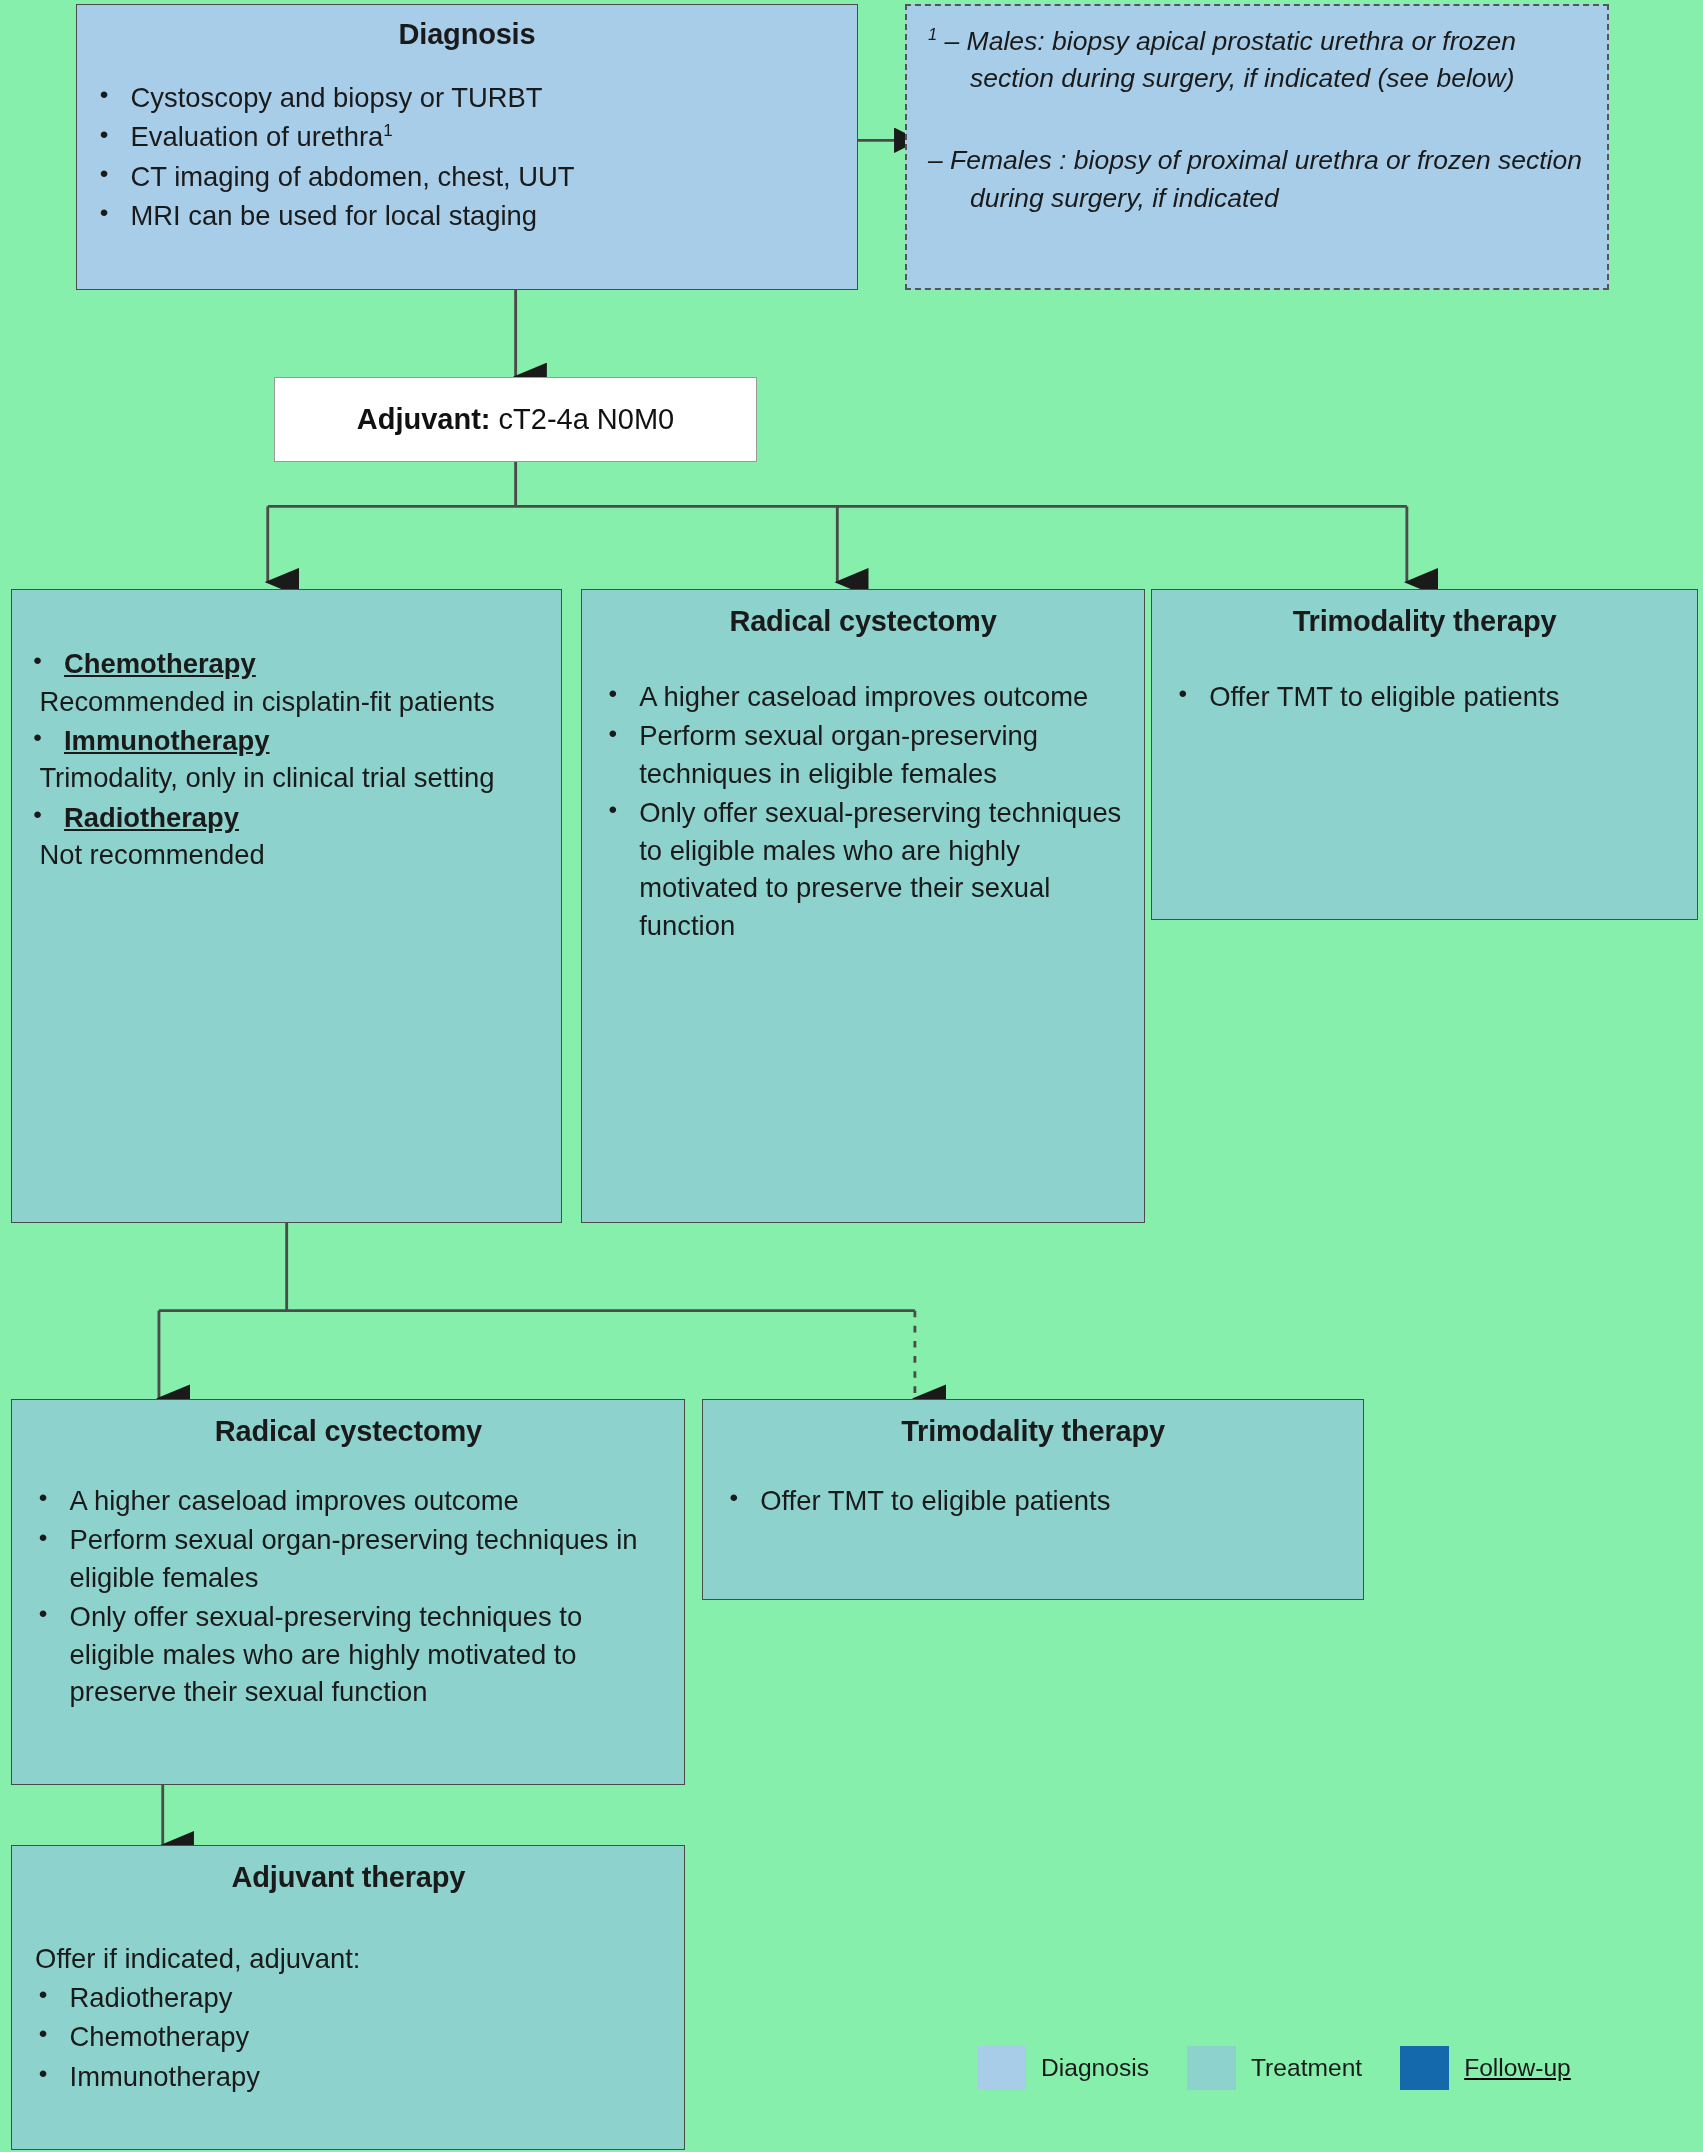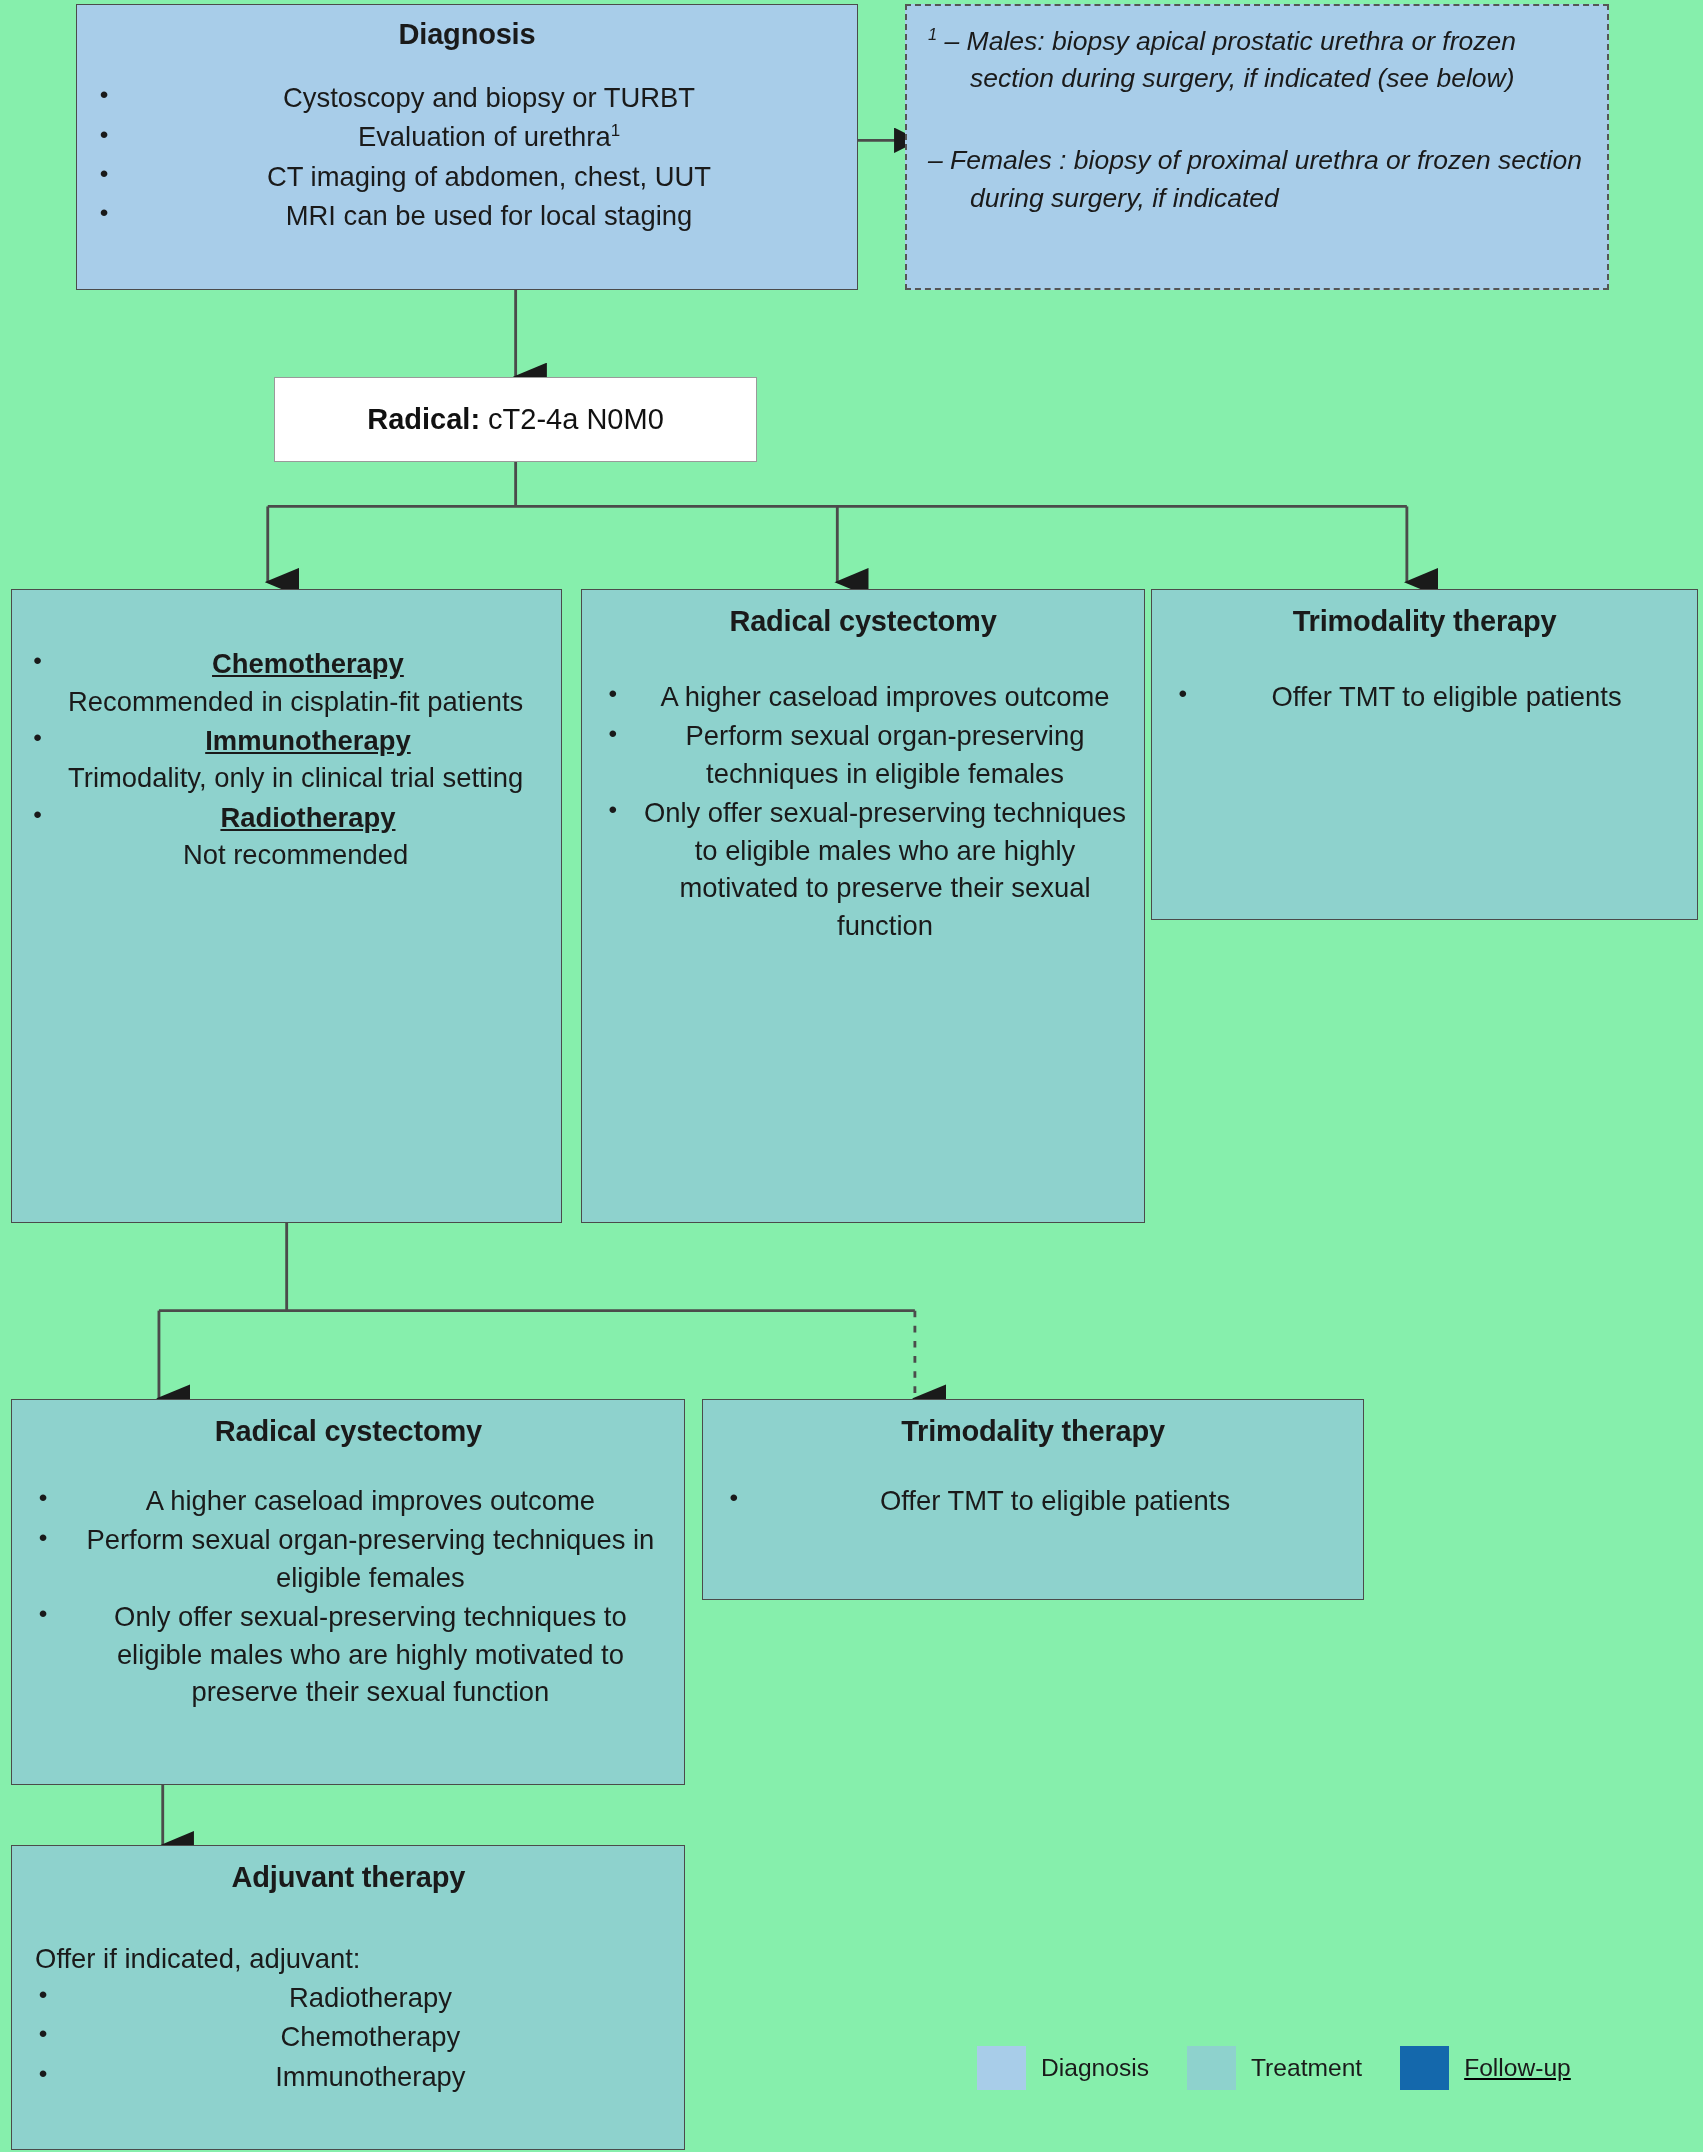--- a/index.html
+++ b/index.html
@@ -33,21 +33,20 @@
   .box-title {
     font-weight: bold;
     text-align: center;
     font-size: 29px;
     letter-spacing: -0.2px;
   }
   ul.bullets {
     margin: 0;
     padding: 0;
     list-style: none;
-    text-align: center;
   }
   ul.bullets > li {
     position: relative;
     padding-left: 44px;
     font-size: 27.4px;
     line-height: 1.37;
     margin-bottom: 1.9px;
   }
   ul.bullets > li::before {
     content: "\2022";
@@ -164,21 +163,21 @@
       <sup>1</sup>
       <span>– Males: biopsy apical prostatic urethra or frozen section during surgery, if indicated (see below)</span>
     </div>
     <div class="note-line note-hang" style="margin-top:44px;">
       <span>– Females : biopsy of proximal urethra or frozen section during surgery, if indicated</span>
     </div>
   </div>
 
   <div class="box box-plain" style="left:274px; top:377px; width:483px; height:85px; display:flex; align-items:center; justify-content:center;">
     <div class="findings-text">
-      <b>Radical:</b>
+      <b>Adjuvant:</b>
       <span>cT2-4a N0M0</span>
     </div>
   </div>
 
   <div class="box box-treatment" style="left:11.4px; top:589px; width:551px; height:634px; padding:15px 9.5px 0 7.6px;">
     <ul class="bullets" style="margin-top:40px;">
       <li>
         <span class="sub-head">Chemotherapy</span>
         <span class="sub-desc">Recommended in cisplatin-fit patients</span>
       </li>

